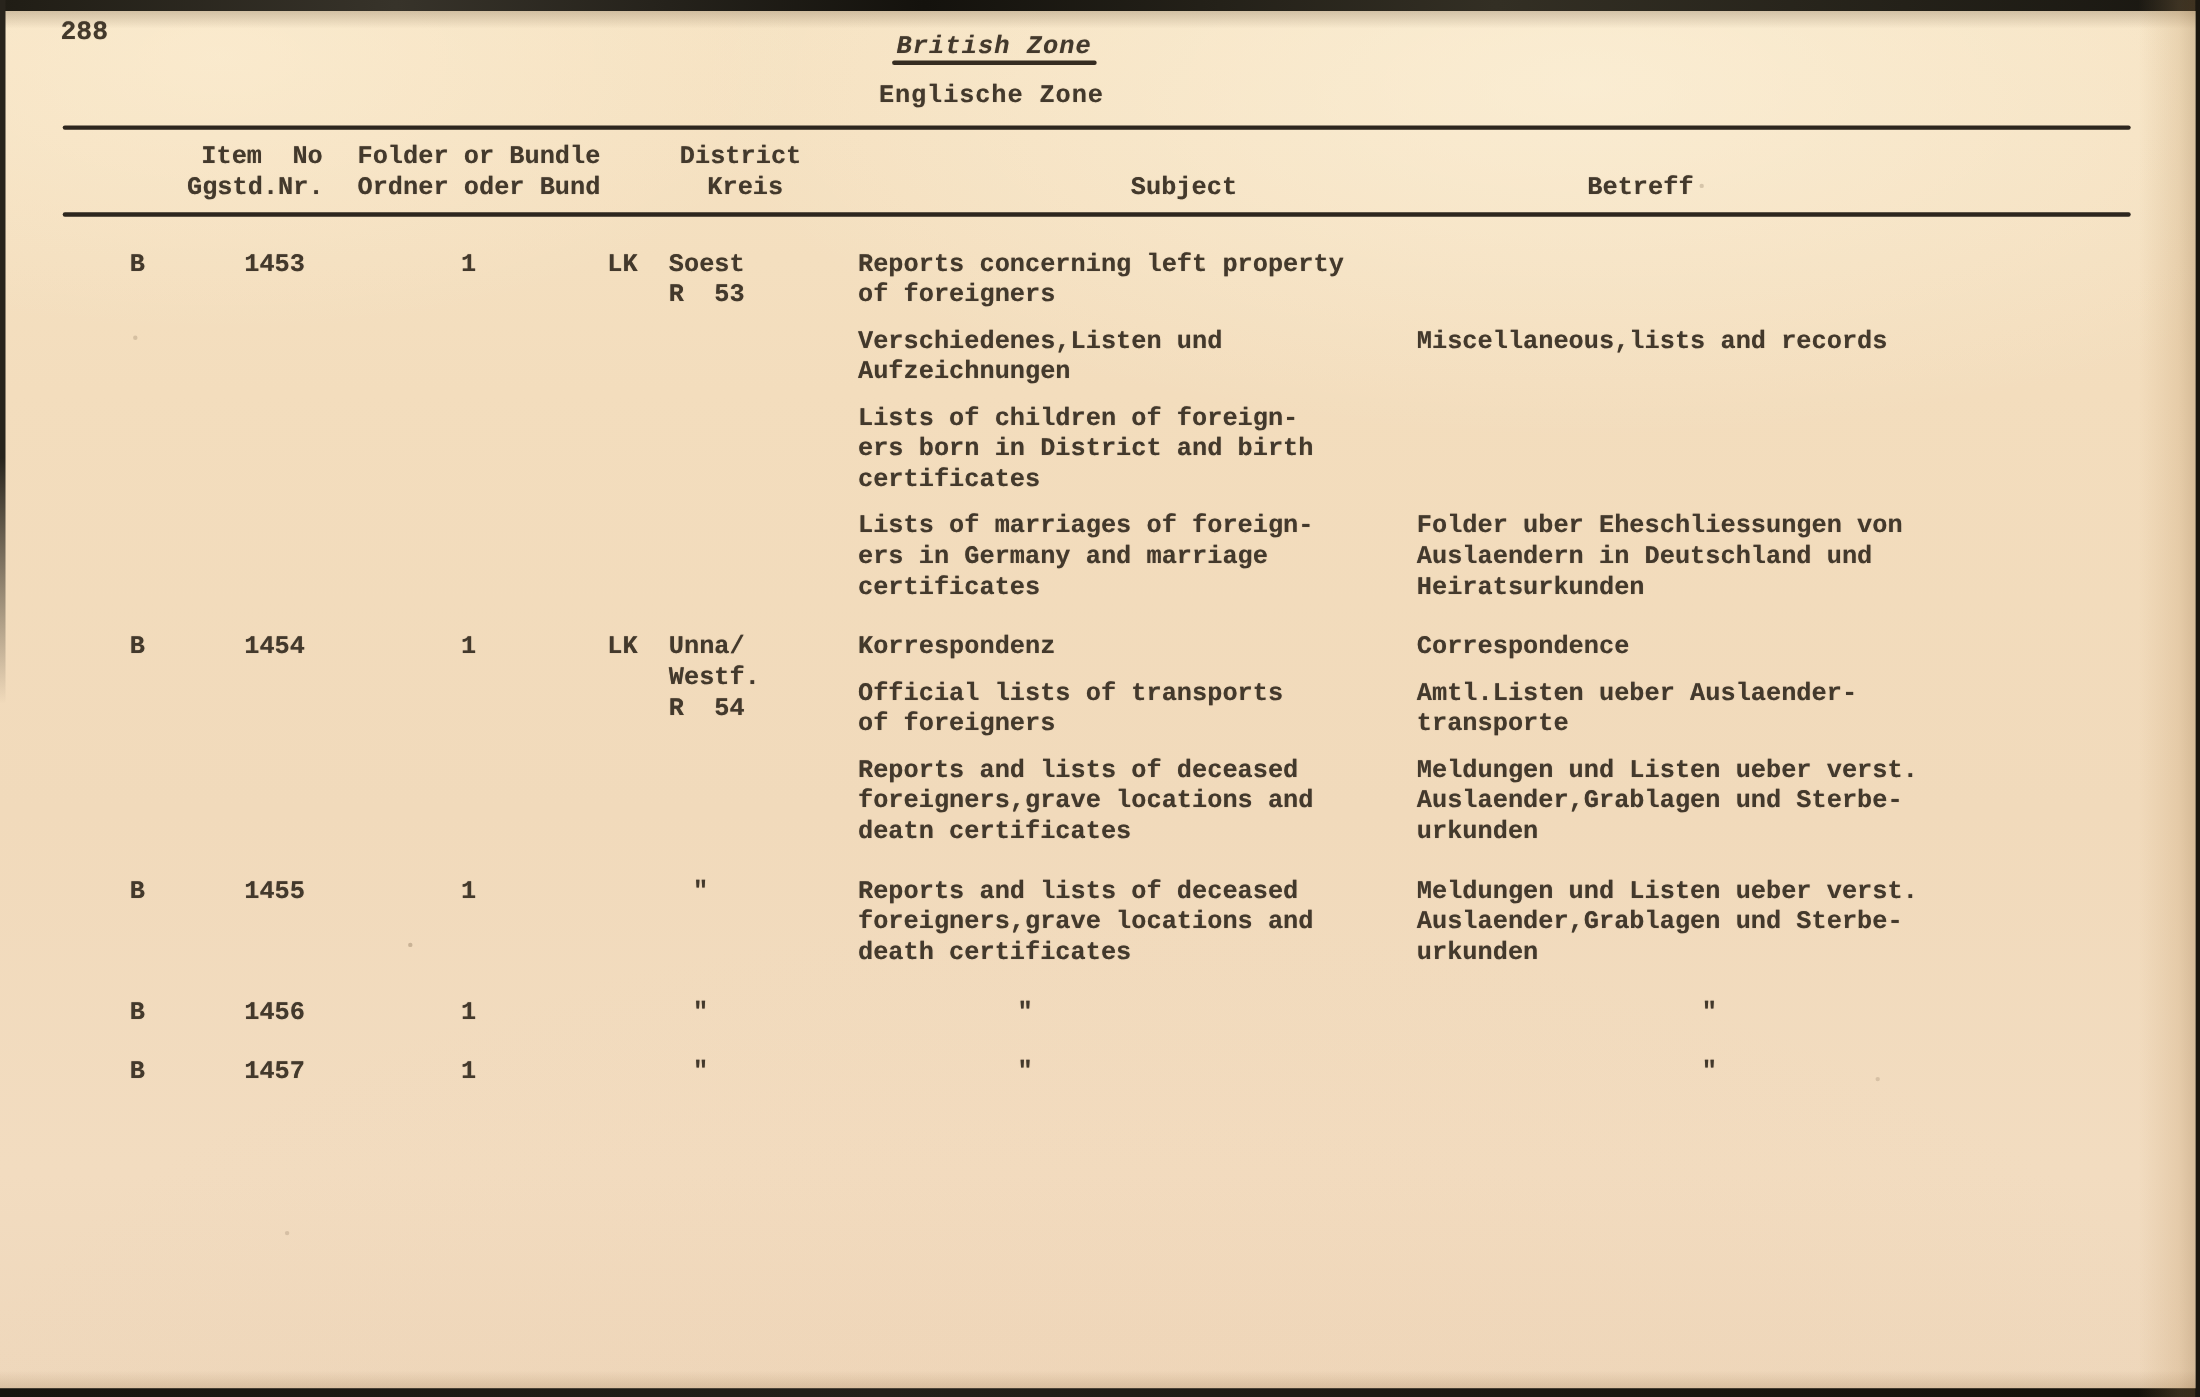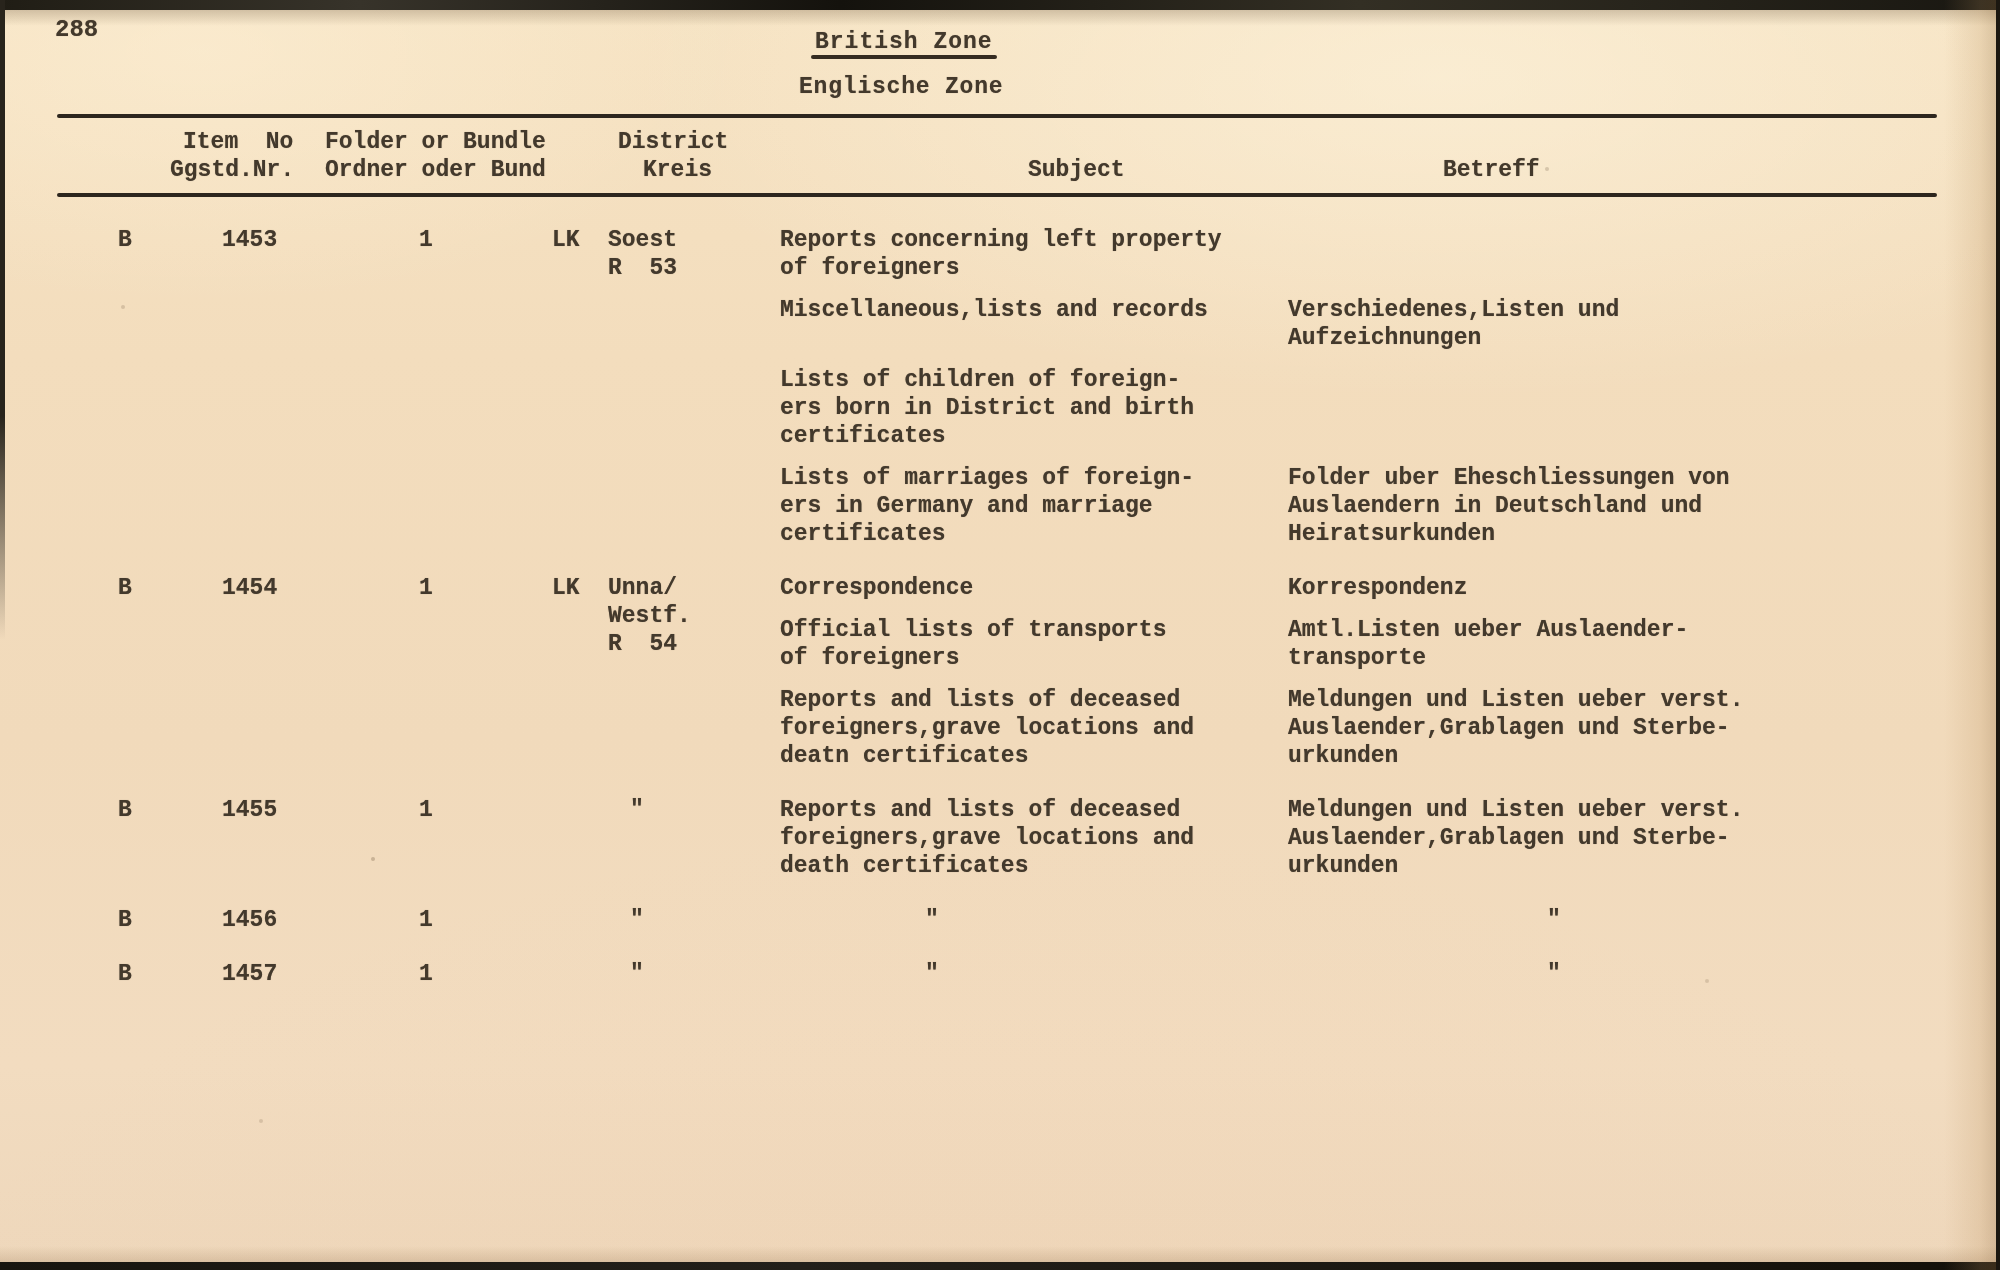--- a/index.html
+++ b/index.html
@@ -30,21 +30,21 @@
     background:linear-gradient(180deg,#28241c 65%,rgba(40,36,28,0));}
   .edge-right{position:absolute;top:0;right:0;width:4px;height:100%;background:#1b1710;}
   .page-edge-right{position:absolute;top:0;right:4px;width:52px;height:100%;
     background:linear-gradient(90deg,rgba(186,146,96,0),rgba(186,146,96,.22) 70%,rgba(150,112,66,.30));}
   .specks{position:absolute;top:0;left:0;width:2px;height:2px;border-radius:50%;background:transparent;
     box-shadow:372px 858px 0 1px rgba(96,74,50,.28),1546px 168px 0 1px rgba(96,74,50,.22),
       122px 306px 0 1px rgba(96,74,50,.20),1092px 243px 0 1px rgba(96,74,50,.22),
       1706px 980px 0 1px rgba(96,74,50,.18),260px 1120px 0 1px rgba(96,74,50,.18);}
   
   .pagenum{top:16px;left:55px;font-size:24px;}
-  .title-en{top:28px;left:815px;letter-spacing:1px;}
+  .title-en{top:28px;left:815px;letter-spacing:1px;font-style:italic;}
   .title-underline{top:55px;left:811px;width:186px;height:4px;background:#352c21;border-radius:2px;}
   .title-de{top:73px;left:799px;letter-spacing:.8px;}
   
   .rule{position:absolute;left:57px;width:1880px;height:4px;background:#2d261e;border-radius:2px;}
   .rule-top{top:114px;}
   .rule-mid{top:193px;}
   
   .h-item-en{top:128px;left:183px;}   .h-item-de{top:156px;left:170px;}
   .h-folder-en{top:128px;left:325px;} .h-folder-de{top:156px;left:325px;}
   .h-district-en{top:128px;left:618px;} .h-district-de{top:156px;left:643px;}
@@ -104,23 +104,23 @@
         <span class="tw fld f-folder">1</span>
         <span class="tw fld f-lk">LK</span>
         <span class="tw fld f-place">Soest
 R  53</span>
         <div class="pairs">
           <div class="pair">
             <div class="tw subj">Reports concerning left property
 of foreigners</div>
           </div>
           <div class="pair">
-            <div class="tw subj">Miscellaneous,lists and records</div>
             <div class="tw betr">Verschiedenes,Listen und
 Aufzeichnungen</div>
+            <div class="tw subj">Miscellaneous,lists and records</div>
           </div>
           <div class="pair">
             <div class="tw subj">Lists of children of foreign-
 ers born in District and birth
 certificates</div>
           </div>
           <div class="pair">
             <div class="tw subj">Lists of marriages of foreign-
 ers in Germany and marriage
 certificates</div>
@@ -133,22 +133,22 @@
       <div class="entry">
         <span class="tw fld f-class">B</span>
         <span class="tw fld f-item">1454</span>
         <span class="tw fld f-folder">1</span>
         <span class="tw fld f-lk">LK</span>
         <span class="tw fld f-place">Unna/
 Westf.
 R  54</span>
         <div class="pairs">
           <div class="pair">
+            <div class="tw betr">Korrespondenz</div>
             <div class="tw subj">Correspondence</div>
-            <div class="tw betr">Korrespondenz</div>
           </div>
           <div class="pair extra-gap">
             <div class="tw subj">Official lists of transports
 of foreigners</div>
             <div class="tw betr">Amtl.Listen ueber Auslaender-
 transporte</div>
           </div>
           <div class="pair">
             <div class="tw subj">Reports and lists of deceased
 foreigners,grave locations and

